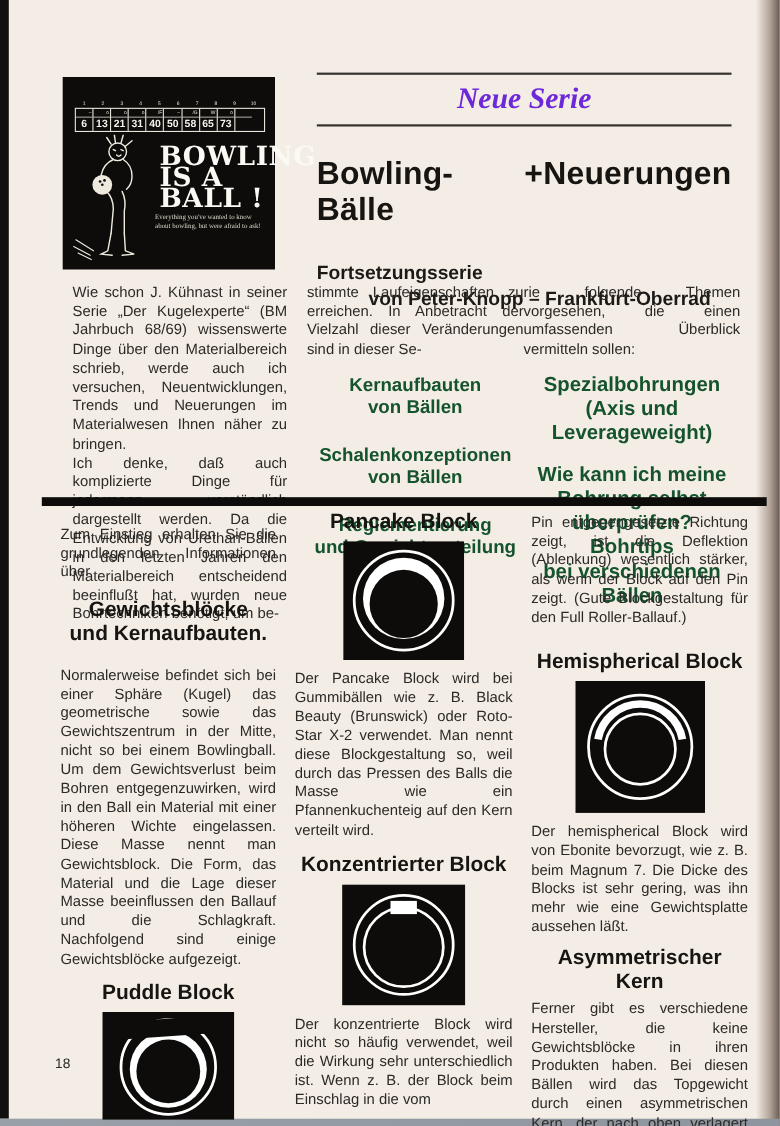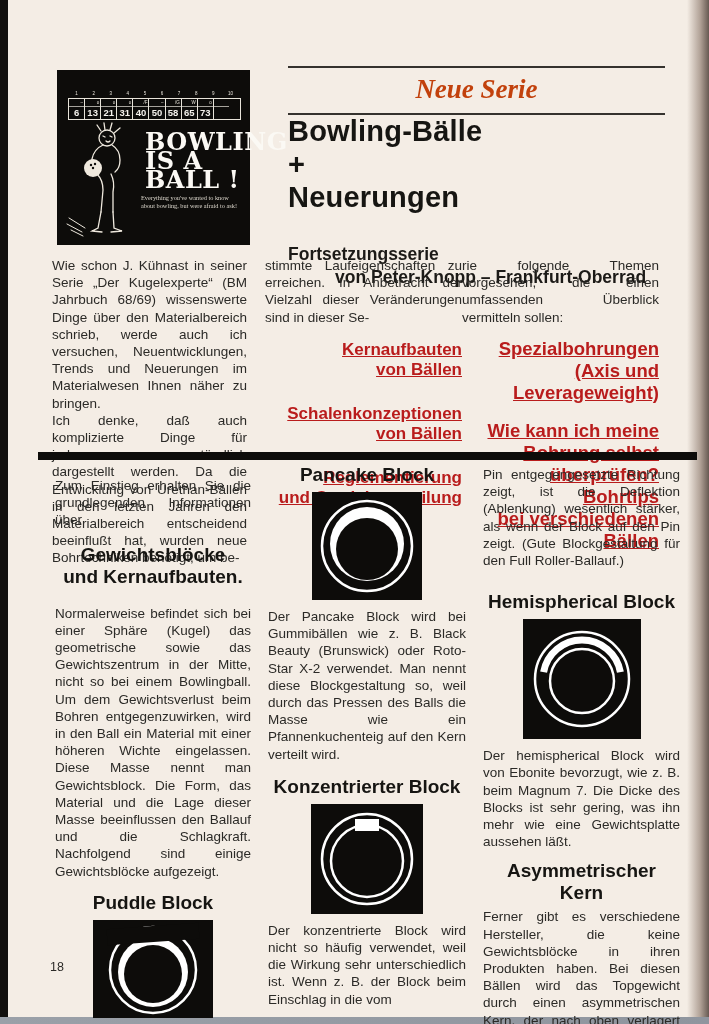--- a/index.html
+++ b/index.html
@@ -26,35 +26,35 @@
   .ad-title{position:absolute;left:88px;top:62px;font-family:"DejaVu Serif",serif;font-weight:bold;
     font-size:24px;line-height:19px;letter-spacing:.5px;color:#fbf9f4;white-space:pre-line;}
   .ad-tagline{position:absolute;left:84px;top:124px;width:102px;font-family:"Liberation Serif",serif;
     font-size:6.3px;line-height:7.5px;color:#ddd8cd;white-space:pre-line;}
   .bowler{position:absolute;left:6px;top:52px;}
 
   
   .hdr{position:absolute;left:288px;top:66px;width:377px;}
   .hdr-rule{border-top:2px solid #35322e;height:0;}
   .kicker{font-family:"Liberation Serif",serif;font-weight:bold;font-style:italic;
-    font-size:27px;text-align:center;color:#c2410c;margin:6px 0 8px;}
-  .title-row{display:flex;justify-content:flex-start;align-items:baseline;
-    font-weight:bold;font-size:29px;letter-spacing:.2px;color:#161512;flex-direction:column;}
+    font-size:27px;text-align:center;color:#6d28d9;margin:6px 0 8px;}
+  .title-row{display:flex;justify-content:flex-start;align-items:baseline;margin-top:27px;
+    font-weight:bold;font-size:29px;letter-spacing:.2px;color:#161512;}
   .subtitle1{margin-top:30px;font-weight:bold;font-size:17.5px;color:#1c1a17;}
   .subtitle2{margin-left:47px;margin-top:2px;font-weight:bold;font-size:17.5px;color:#1c1a17;}
 
   
   .body-text{font-size:13.5px;line-height:17.2px;text-align:justify;color:#2b2a27;}
   .body-text p{margin:0;}
   .pre{white-space:pre-line;}
-  .cols-top{position:absolute;left:52px;top:257px;width:627px;display:flex;}
+  .cols-top{position:absolute;left:66px;top:257px;width:627px;display:flex;}
   .ct1{width:195px;margin-right:18px;}
   .ct2{width:197px;}
   .ct3{width:197px;}
-  .topic{font-weight:bold;text-align:right;color:#b91c1c;line-height:20px;text-decoration:underline;}
+  .topic{font-weight:bold;text-align:center;color:#14532d;line-height:20px;}
   .topic.s17{font-size:17px;}
   .topic.s18{font-size:18.5px;line-height:22px;}
 
   .divider{position:absolute;left:38px;top:452px;width:659px;height:8px;background:#0d0c0a;}
 
   .bcol1{position:absolute;left:55px;top:477px;width:196px;}
   .bcol2{position:absolute;left:268px;top:464px;width:198px;}
   .bcol3{position:absolute;left:483px;top:466px;width:197px;}
   .col-heading{font-weight:bold;text-align:center;font-size:19px;line-height:22px;color:#161512;}
   .diagram{display:block;margin:6px auto 8px;}

